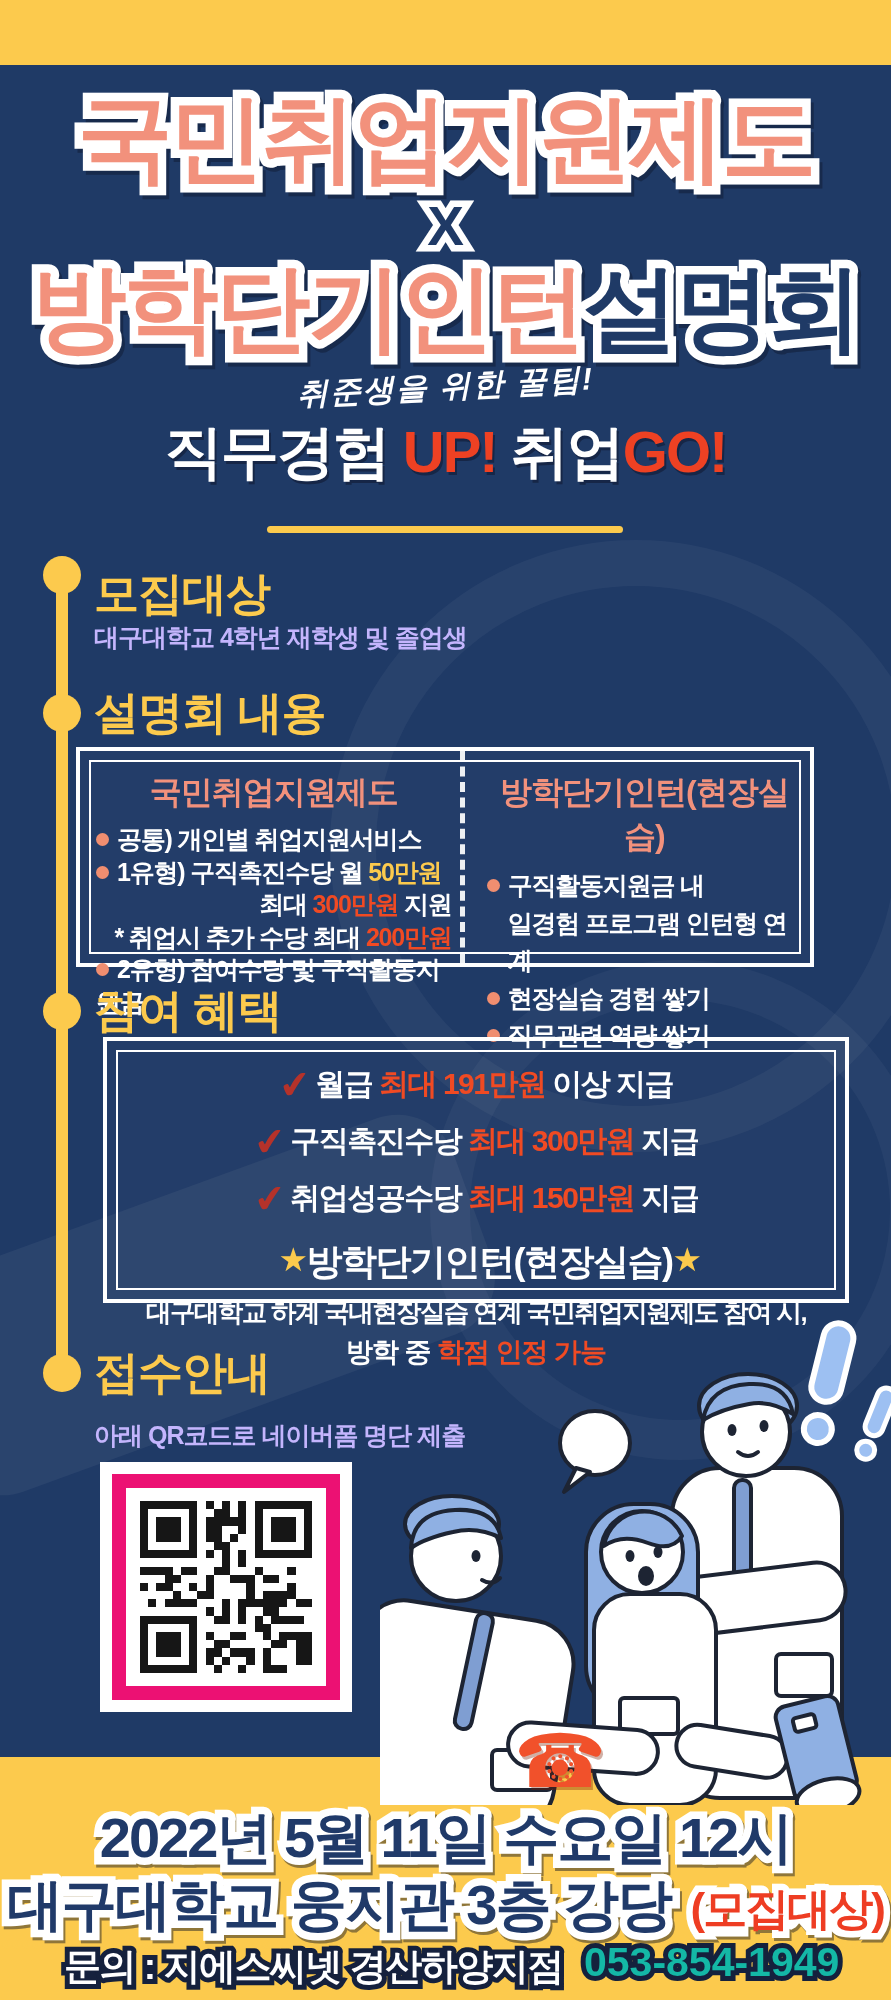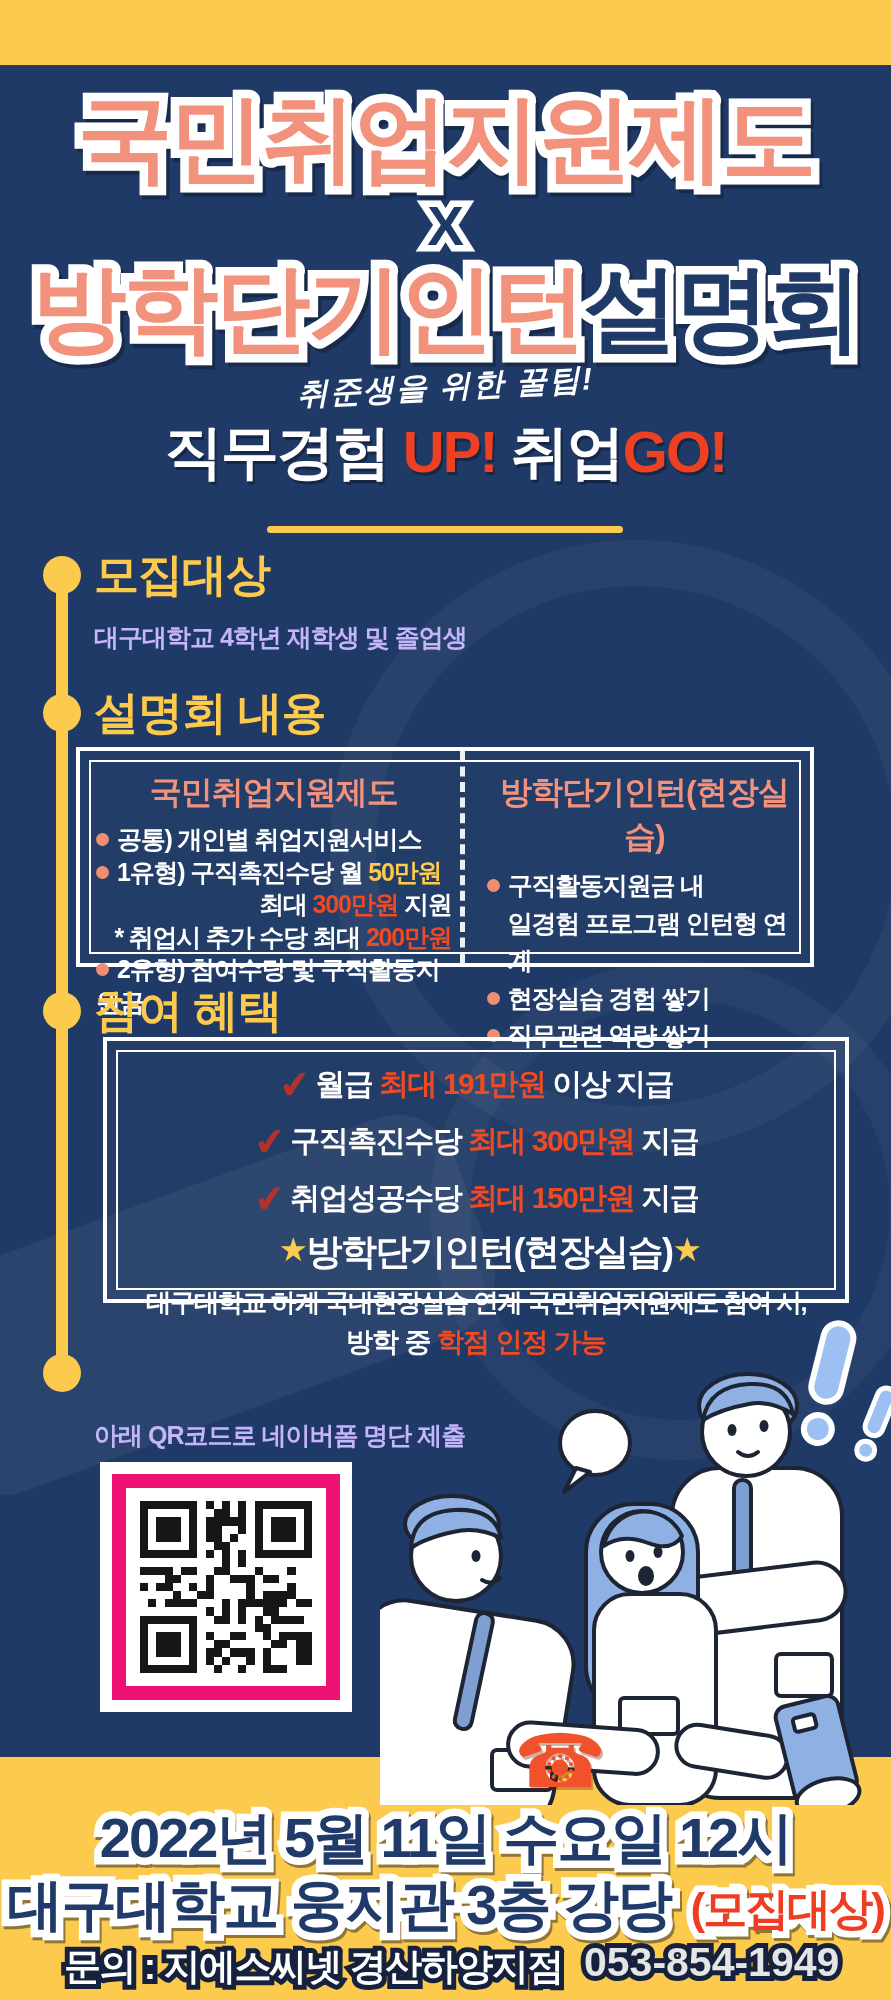--- a/index.html
+++ b/index.html
@@ -38,60 +38,60 @@
   .hero{position:absolute;left:0;right:0;top:414px;text-align:center;font-size:58px;font-weight:900;letter-spacing:-2px;}
   .hero .seg-white{color:#fff;}
   .hero .seg-red{color:#ee4123;}
   .hero-underline{position:absolute;left:267px;top:526px;width:356px;height:7px;background:#fcca4d;border-radius:4px;}
   
   .tl-line{position:absolute;left:56px;top:574px;width:12px;height:798px;background:#fcca4d;border-radius:6px;}
   .tl-dot{position:absolute;left:43px;width:38px;height:38px;border-radius:50%;background:#fcca4d;}
   .d1{top:556px;} .d2{top:694px;} .d3{top:992px;} .d4{top:1354px;}
   
   .sec-h{position:absolute;left:94px;color:#fcca4d;font-size:45px;font-weight:900;letter-spacing:-1px;}
-  .h1{top:545px;text-align:right;} .h2{top:683px;} .h3{top:981px;} .h4{top:1343px;}
+  .h1{top:564px;text-align:right;} .h2{top:683px;} .h3{top:981px;} .h4{top:1343px;}
   .sec-body{position:absolute;left:94px;color:#c4b5fd;font-size:25px;font-weight:700;letter-spacing:-1px;}
   .b1{top:621px;} .b4{top:1419px;}
   
   .frame{position:absolute;border:4px solid #fff;background:rgba(255,255,255,0.02);}
   .frame::after{content:"";position:absolute;inset:9px;border:2.5px solid #fff;pointer-events:none;}
   .box1{left:76px;top:747px;width:730px;height:212px;display:flex;}
   .box1 .col{position:relative;padding:20px 8px 10px 16px;}
   .col-left{width:53%;border-right:5px dashed rgba(255,255,255,0.92);}
   .col-right{width:47%;padding-left:22px !important;}
   .col-title{text-align:center;color:#f2917c;font-size:32px;font-weight:900;letter-spacing:-1px;margin-bottom:8px;}
   .line{color:#fff;font-size:25px;font-weight:700;letter-spacing:-1.2px;line-height:1.3;}
   .col-right .line{line-height:1.5;}
   .line .bullet{display:inline-block;width:13px;height:13px;border-radius:50%;background:#f08e70;margin-right:8px;vertical-align:2px;}
   .line.center{text-align:right;}
   .seg-white{color:#fff;} .seg-yellow{color:#fcca4d;} .seg-red{color:#f04a23;}
   
   .box2{left:103px;top:1037px;width:738px;height:258px;}
   .box2-in{position:absolute;inset:0;padding-top:16px;text-align:center;}
   .check-row{font-size:30px;font-weight:800;letter-spacing:-1.5px;color:#fff;line-height:1.5;}
   .check{display:inline-block;color:#b5322a;font-size:38px;font-weight:900;margin-right:6px;transform:rotate(-6deg);vertical-align:-4px;}
-  .star-row{font-size:36px;font-weight:900;color:#fff;letter-spacing:-1.5px;padding-left:27px;}
+  .star-row{margin-top:10px;font-size:36px;font-weight:900;color:#fff;letter-spacing:-1.5px;padding-left:27px;}
   .star{color:#fcca4d;font-size:33px;vertical-align:3px;font-weight:400;}
   .note1{margin-top:8px;font-size:25.5px;font-weight:700;color:#fff;letter-spacing:-1.6px;}
   .note2{margin-top:4px;font-size:27px;font-weight:800;letter-spacing:-1px;color:#fff;}
   
   .qr-wrap{position:absolute;left:100px;top:1462px;width:252px;height:250px;background:#fff;z-index:2;}
   .qr-pink{position:absolute;inset:12px;border:14px solid #ec1173;background:#fff;}
   .qr-pink svg{position:absolute;left:50%;top:50%;transform:translate(-50%,-50%);}
   
   .illu{position:absolute;left:380px;top:1318px;width:511px;height:487px;z-index:2;}
   
   .phone-glyph{position:absolute;left:514px;top:1718px;font-size:74px;color:#f1512b;z-index:3;
     text-shadow:2px 3px 0 rgba(120,30,0,0.35);}
   .f-line{position:absolute;left:0;right:0;text-align:center;font-weight:900;z-index:3;letter-spacing:-2px;}
   .f1{top:1801px;font-size:56px;color:#203a69;--ow:15px;}
   .f2{top:1868px;font-size:56px;color:#203a69;--ow:15px;}
   .badge{font-size:44px;color:#ee3d23;--ow:13px;letter-spacing:-2px;margin-left:6px;}
   .f3-label{position:absolute;left:64px;top:1942px;font-size:37px;font-weight:900;color:#fff;--oc:#15213d;--ow:10px;z-index:3;letter-spacing:-1.5px;}
-  .f3-num{position:absolute;left:584px;top:1939px;font-size:41px;font-weight:900;color:#e5e5e5;--oc:#15213d;--ow:10px;z-index:3;letter-spacing:0;}
+  .f3-num{position:absolute;left:584px;top:1939px;font-size:41px;font-weight:900;color:#14b8a6;--oc:#15213d;--ow:10px;z-index:3;letter-spacing:0;}
 </style>
 </head>
 <body>
 
 <div class="poster">
 
   <div class="band-top"></div>
   <div class="wm-ring"></div>
   <div class="wm-ring2"></div>
   <div class="wm-stripe"></div>
@@ -155,20 +155,21 @@
         <span class="check">✔</span><span><span class="seg-white">취업성공수당 </span><span class="seg-red">최대 150만원</span><span class="seg-white"> 지급</span></span>
       </div>
       <div class="star-row">
         <span class="star">★</span><span>방학단기인턴(현장실습)</span><span class="star">★</span>
       </div>
       <div class="note1">대구대학교 하계 국내현장실습 연계 국민취업지원제도 참여 시,</div>
       <div class="note2"><span class="seg-white">방학 중 </span><span class="seg-red">학점 인정 가능</span></div>
     </div>
   </div>
 
+  <div class="sec-h h4">접수안내</div>
   <div class="sec-body b4">아래 QR코드로 네이버폼 명단 제출</div>
 
   <div class="qr-wrap">
     <div class="qr-pink">
       <svg id="qr-svg" width="172" height="172" viewBox="0 0 21 21" shape-rendering="crispEdges">
           <rect x="0" y="0" width="1" height="1" fill="#161616"></rect>
           <rect x="1" y="0" width="1" height="1" fill="#161616"></rect>
           <rect x="2" y="0" width="1" height="1" fill="#161616"></rect>
           <rect x="3" y="0" width="1" height="1" fill="#161616"></rect>
           <rect x="4" y="0" width="1" height="1" fill="#161616"></rect>

